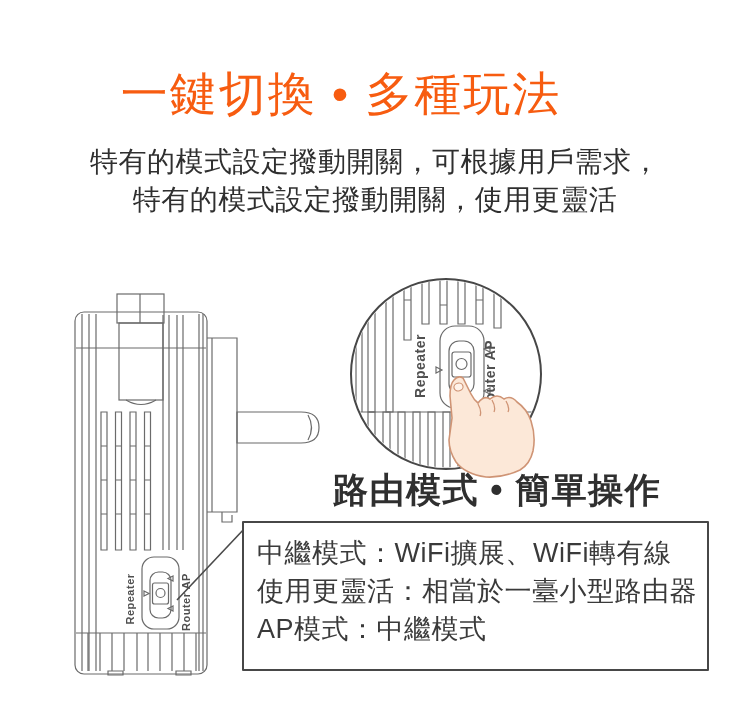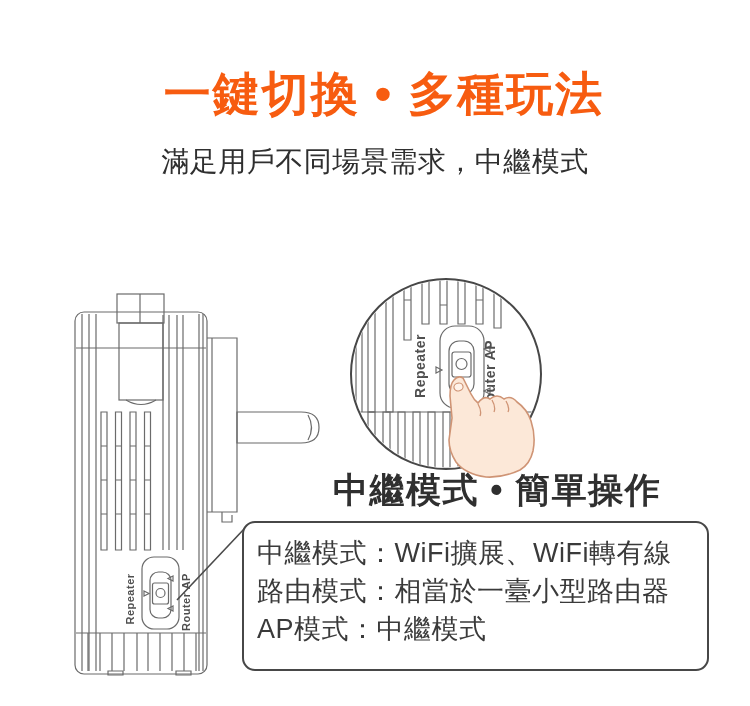--- a/index.html
+++ b/index.html
@@ -9,40 +9,40 @@
     --border-dark:#474747;
     --hand-fill:#fce8d8;
     --hand-outline:#cf9475;
   }
   *{margin:0;padding:0;box-sizing:border-box;}
   body{background:#fff;font-family:"Liberation Sans","DejaVu Sans",sans-serif;}
   .page{position:relative;width:750px;height:706px;background:#fff;overflow:hidden;}
 
   .page-title{
     position:absolute;top:69px;left:0;width:682px;text-align:center;
-    font-size:47px;line-height:50px;font-weight:700;letter-spacing:2px;
-    color:var(--accent-orange);white-space:nowrap;margin-left:43px;
+    font-size:47px;line-height:50px;font-weight:400;letter-spacing:2px;
+    color:var(--accent-orange);white-space:nowrap;
   }
   .intro{
     position:absolute;top:143px;left:0;width:750px;text-align:center;
     font-size:28px;line-height:38px;color:var(--text-dark);letter-spacing:.5px;
   }
   .intro div{white-space:nowrap;}
 
   .artwork{position:absolute;top:0;left:0;width:750px;height:706px;}
 
   .subtitle{
     position:absolute;top:470px;left:333px;
     font-size:35px;line-height:40px;font-weight:700;letter-spacing:1.5px;
     color:var(--text-dark);white-space:nowrap;
   }
 
   .modes-box{
     position:absolute;top:521px;left:242px;width:467px;height:150px;
-    border:2.5px solid var(--border-dark);border-radius:13px;background:#fff;
+    border:2.5px solid var(--border-dark);border-radius:1px;background:#fff;
     padding:11px 8px 0 13px;
     font-size:27px;line-height:38px;color:#3a3a3a;letter-spacing:.5px;
   }
   .modes-box div{white-space:nowrap;}
 
   
   .ln, .ln path, .ln rect, .ln circle{stroke:var(--line-art-gray);stroke-width:1.2;fill:none;}
   .wf{fill:#fff;}
   .circle-rim{fill:#fff;stroke:var(--border-dark);stroke-width:2;}
   .tri{fill:var(--line-art-gray);stroke:none;}
@@ -54,21 +54,22 @@
   .crease{fill:none;stroke:var(--hand-outline);stroke-width:1.3;}
 </style>
 </head>
 <body>
 
 <div class="page">
 
   <div class="page-title">一鍵切換 • 多種玩法</div>
 
   <div class="intro">
-    <div>滿足用戶不同場景需求，中繼模式</div>
+    <div>特有的模式設定撥動開關，可根據用戶需求，</div>
+    <div>特有的模式設定撥動開關，使用更靈活</div>
   </div>
 
   <svg class="artwork" viewBox="0 0 750 706">
     <defs>
       <clipPath id="cc">
           <circle cx="446" cy="374" r="93.5"></circle>
         </clipPath>
     </defs>
 
     <g class="ln">
@@ -143,21 +144,21 @@
       <text class="swlabel" font-size="14" transform="rotate(-90 495 376)" x="495" y="376" text-anchor="middle">Router AP</text>
 
       <g>
         <path class="hand-shape" d="M454,380Q458,375 463,378L471,394Q474,400 478,403Q484,395 490,399Q497,393 504,399Q511,395 517,402Q527,409 531,421Q536,436 533,451Q530,464 520,470Q503,478 486,477Q465,474 456,462Q449,451 449,440L452,418L450,396Q450,384 454,380Z"></path>
         <ellipse class="nail" cx="458.5" cy="387" rx="4.6" ry="3.9" transform="rotate(-14 458.5 387)"></ellipse>
         <path class="crease" d="M478,404q4,7 2,12 M492,400q4,7 2,12 M506,401q4,7 2,11"></path>
       </g>
     </g>
   </svg>
 
-  <div class="subtitle">中繼模式 • 簡單操作</div>
+  <div class="subtitle">路由模式 • 簡單操作</div>
 
   <div class="modes-box">
     <div>中繼模式：WiFi擴展、WiFi轉有線</div>
-    <div>路由模式：相當於一臺小型路由器</div>
+    <div>使用更靈活：相當於一臺小型路由器</div>
     <div>AP模式：中繼模式</div>
   </div>
 
 </div>
 
 </body></html>

